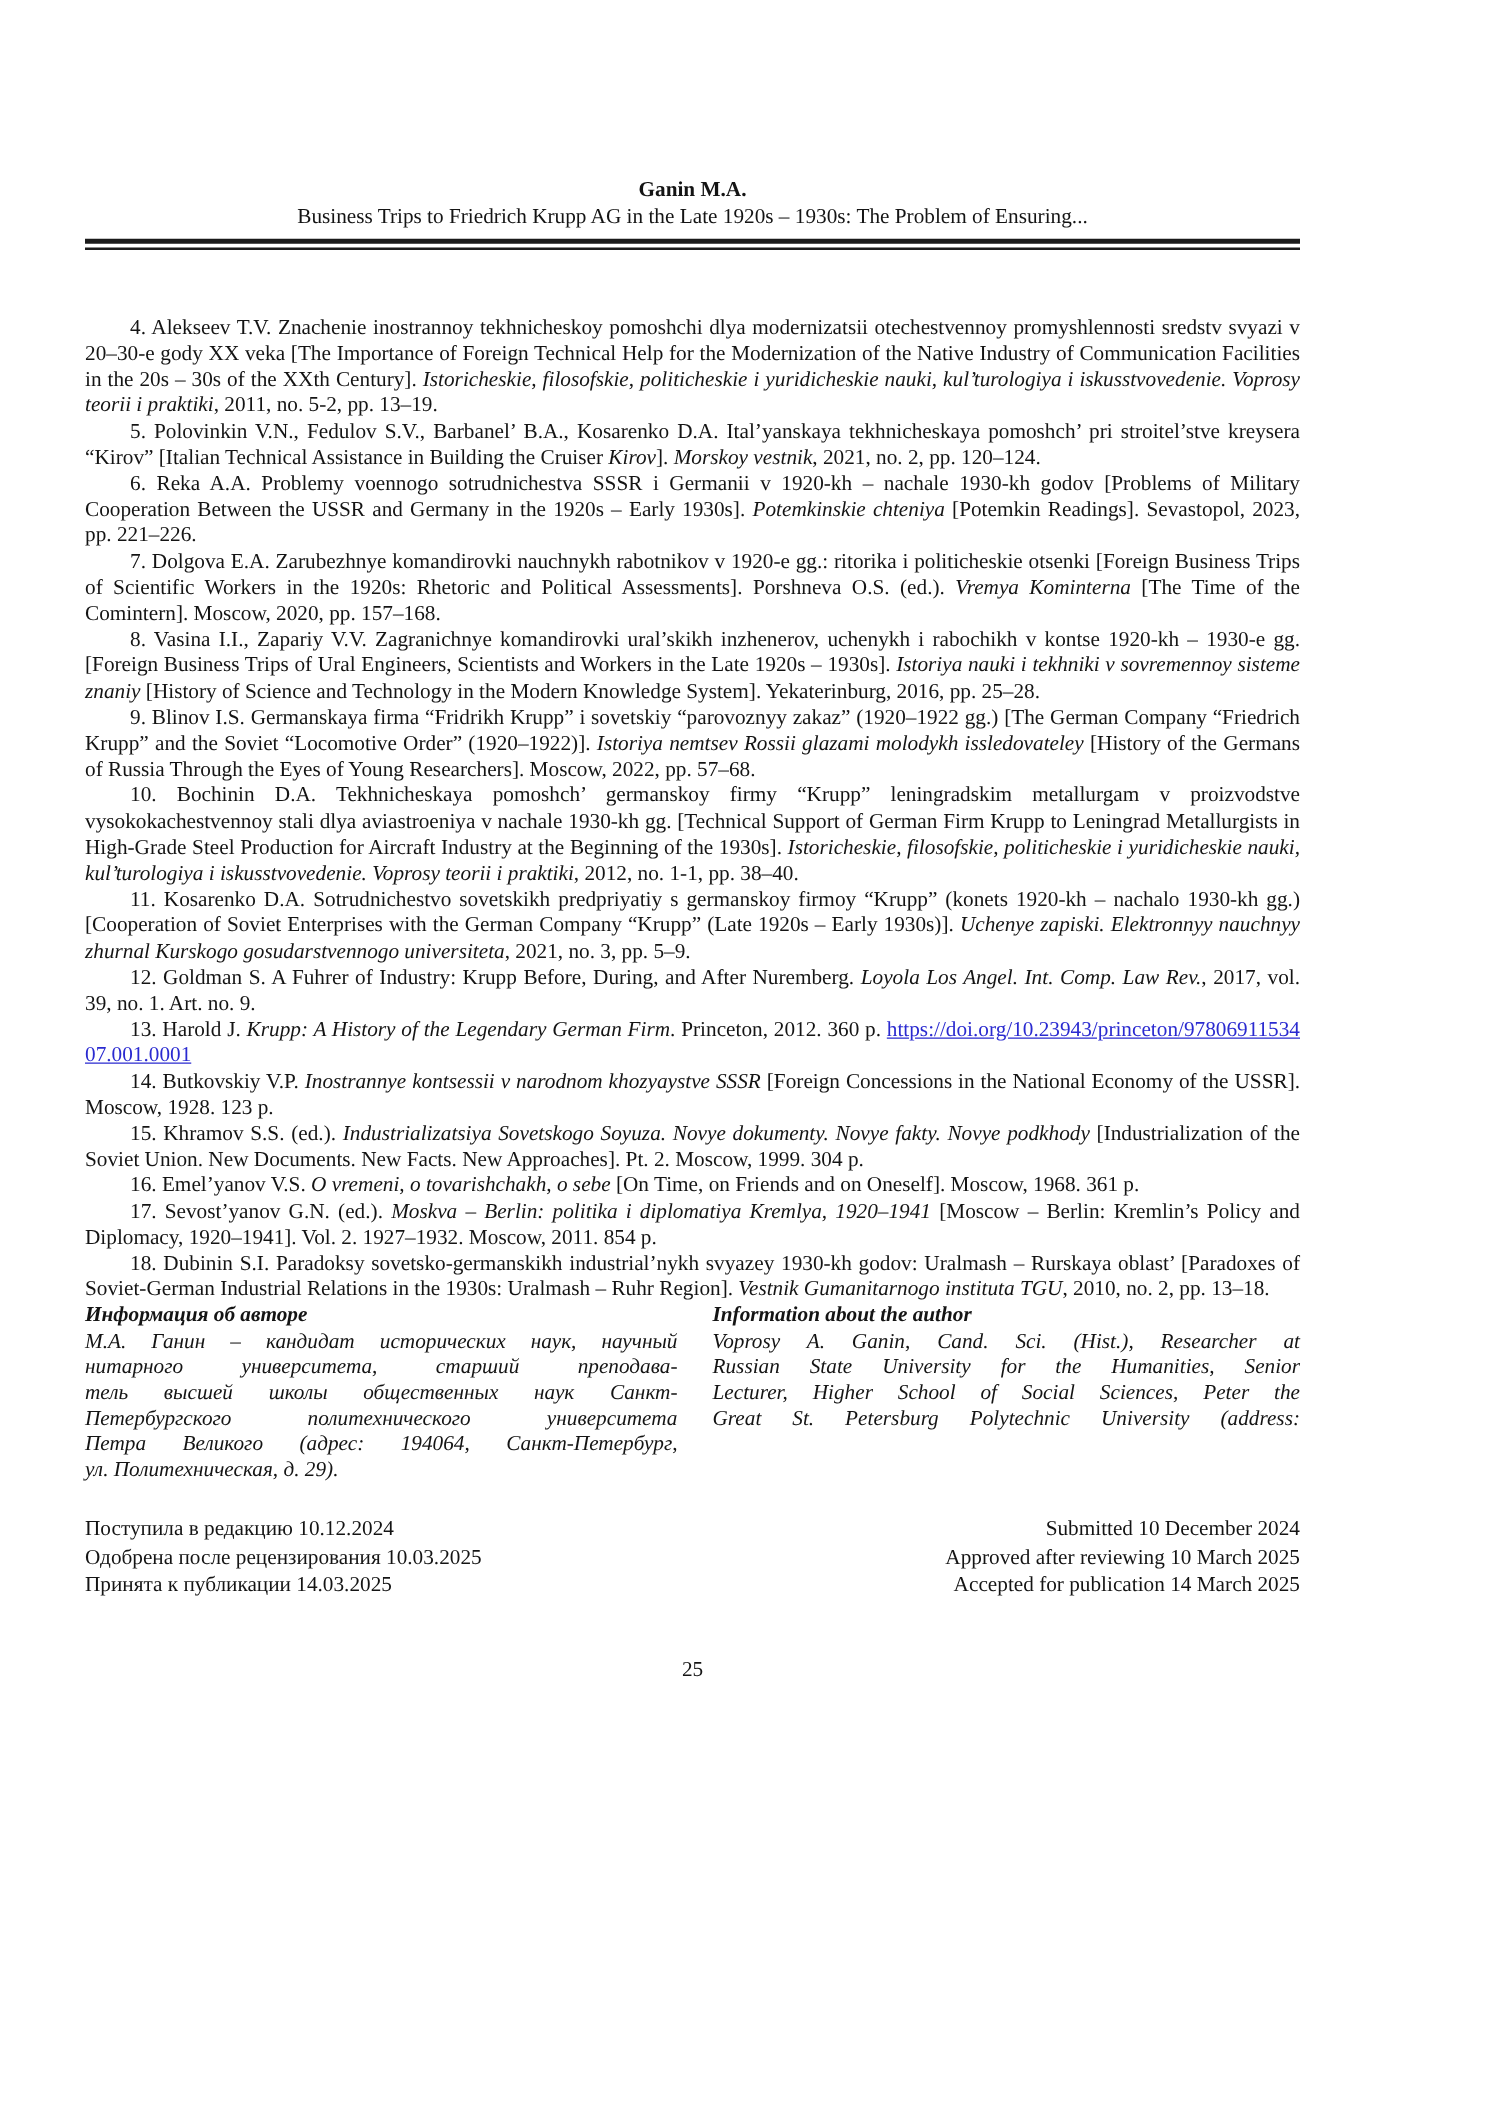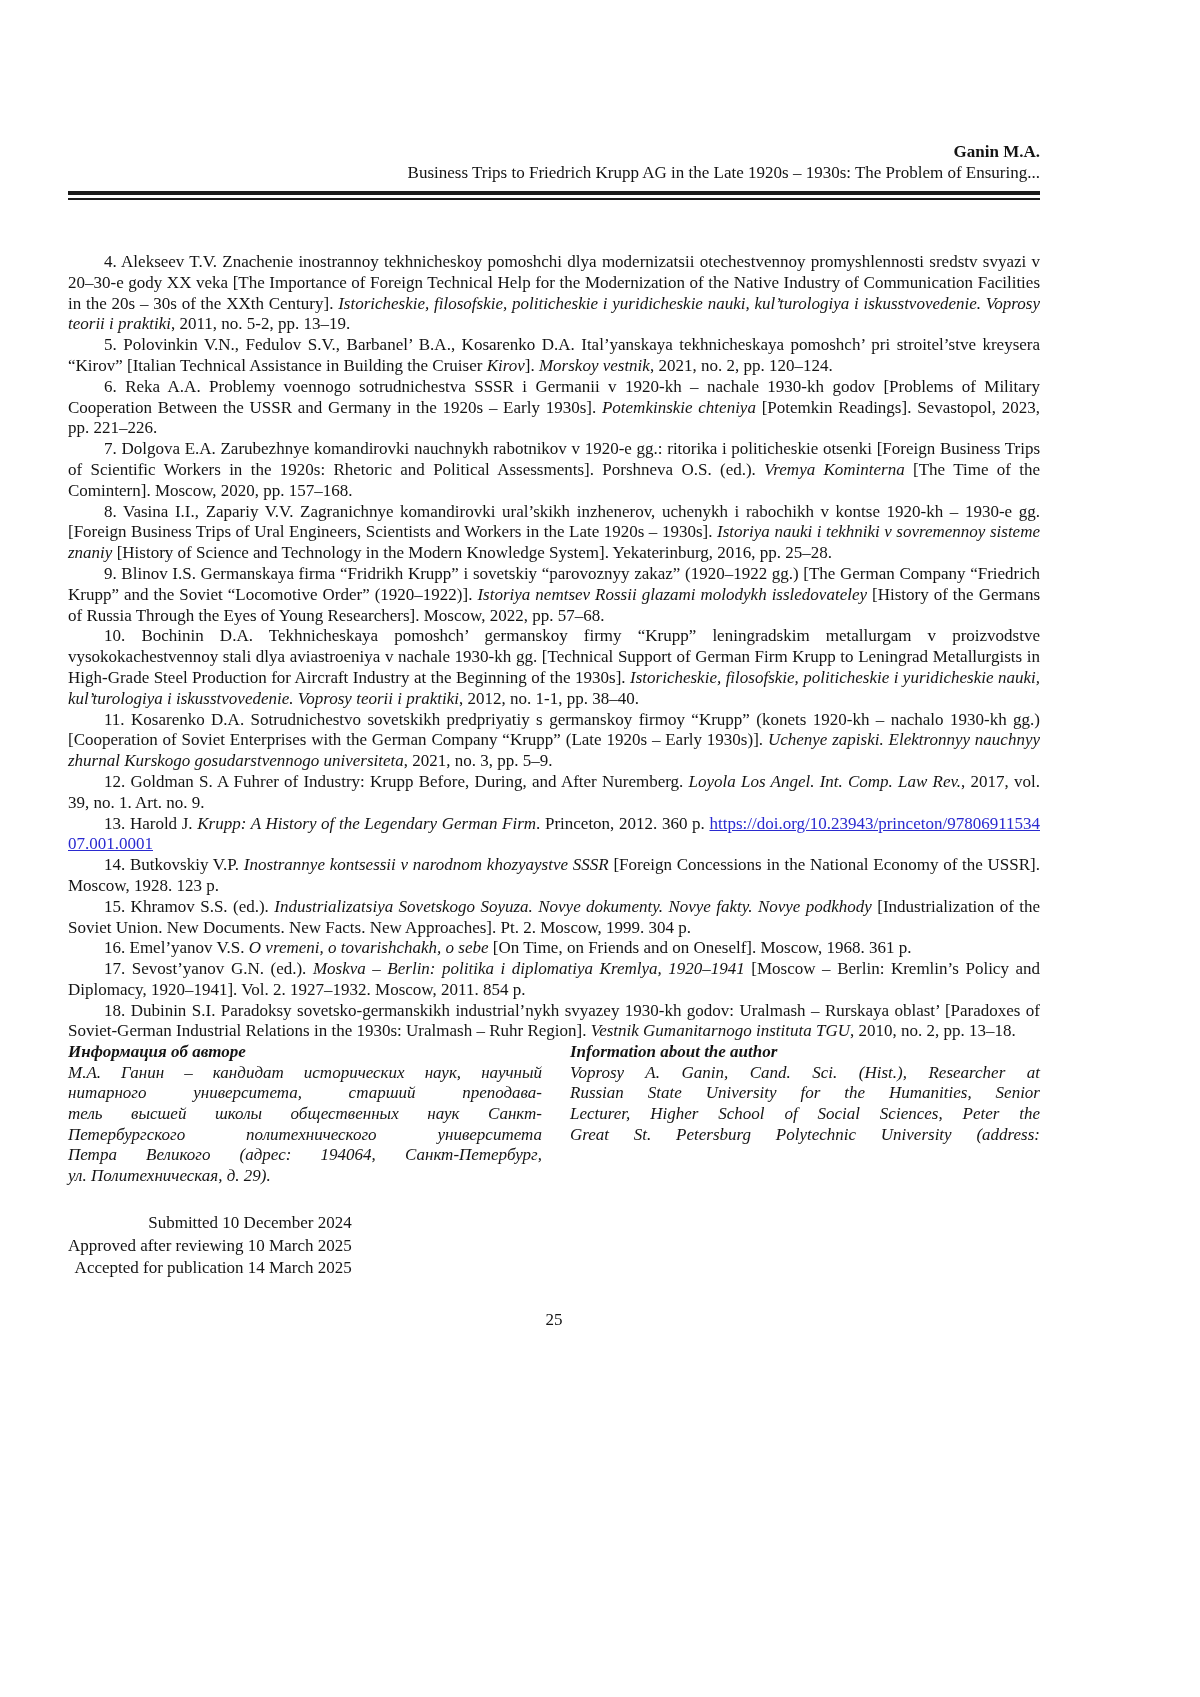--- a/index.html
+++ b/index.html
@@ -13,21 +13,21 @@
     overflow: hidden;
   }
   .content {
     position: absolute;
     left: 68px;
     top: 0;
     width: 972px;
   }
   .header {
     margin-top: 141px;
-    text-align: right;
+    text-align: center;
     font-size: 17px;
     line-height: 21px;
   }
   .header .author-line { font-weight: bold; }
   .rule-thick {
     height: 0;
     border-top: 4px solid #1a1a1a;
     margin-top: 8px;
   }
   .rule-thin {
@@ -65,21 +65,21 @@
   .ainfo-line .bld { font-weight: normal; }
   .dates {
     display: flex;
     justify-content: space-between;
     margin-top: 26px;
     font-size: 17px;
     line-height: 22.5px;
   }
   .dates-en { text-align: right; }
   .page-number {
-    margin-top: 30px;
+    margin-top: 46px;
     text-align: center;
     font-size: 17px;
   }
 </style>
 </head>
 <body>
 
 <div class="page">
   <div class="content">
 
@@ -126,20 +126,25 @@
         <div class="ainfo-body">
             <div class="ainfo-line"><span class="bld">Voprosy A. Ganin</span><span>, Cand. Sci. (Hist.), Researcher at</span></div>
             <div class="ainfo-line"><span>Russian State University for the Humanities, Senior</span></div>
             <div class="ainfo-line"><span>Lecturer, Higher School of Social Sciences, Peter the</span></div>
             <div class="ainfo-line"><span>Great St. Petersburg Polytechnic University (address:</span></div>
           </div>
       </div>
     </div>
 
     <div class="dates">
+      <div class="dates-ru">
+          <div>Поступила в редакцию 10.12.2024</div>
+          <div>Одобрена после рецензирования 10.03.2025</div>
+          <div>Принята к публикации 14.03.2025</div>
+        </div>
       <div class="dates-en">
           <div>Submitted 10 December 2024</div>
           <div>Approved after reviewing 10 March 2025</div>
           <div>Accepted for publication 14 March 2025</div>
         </div>
     </div>
 
     <div class="page-number">25</div>
 
   </div>

